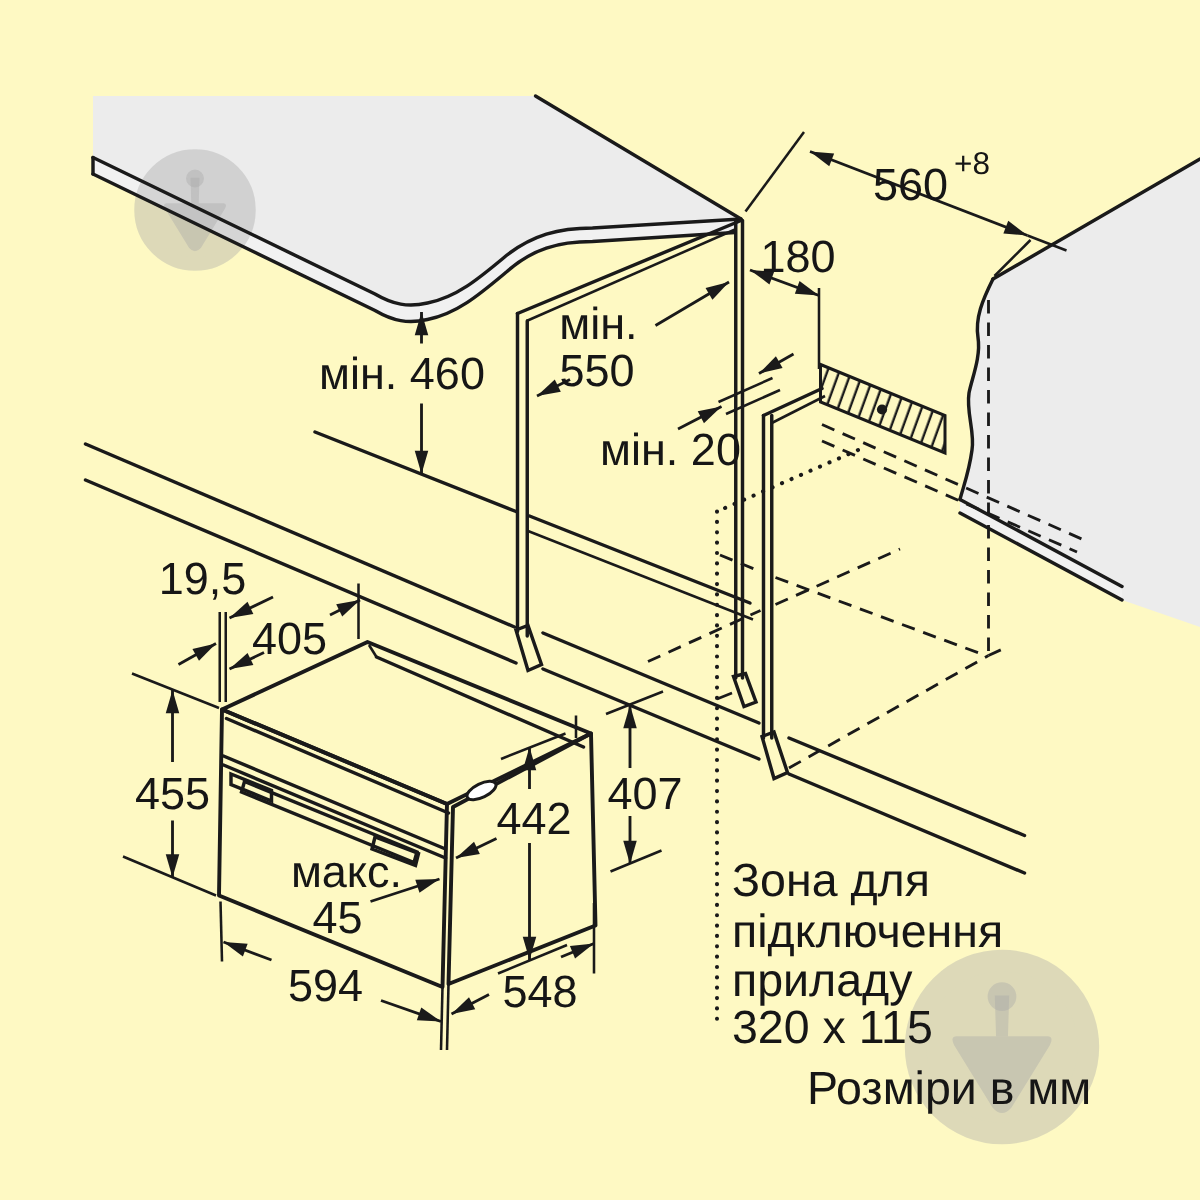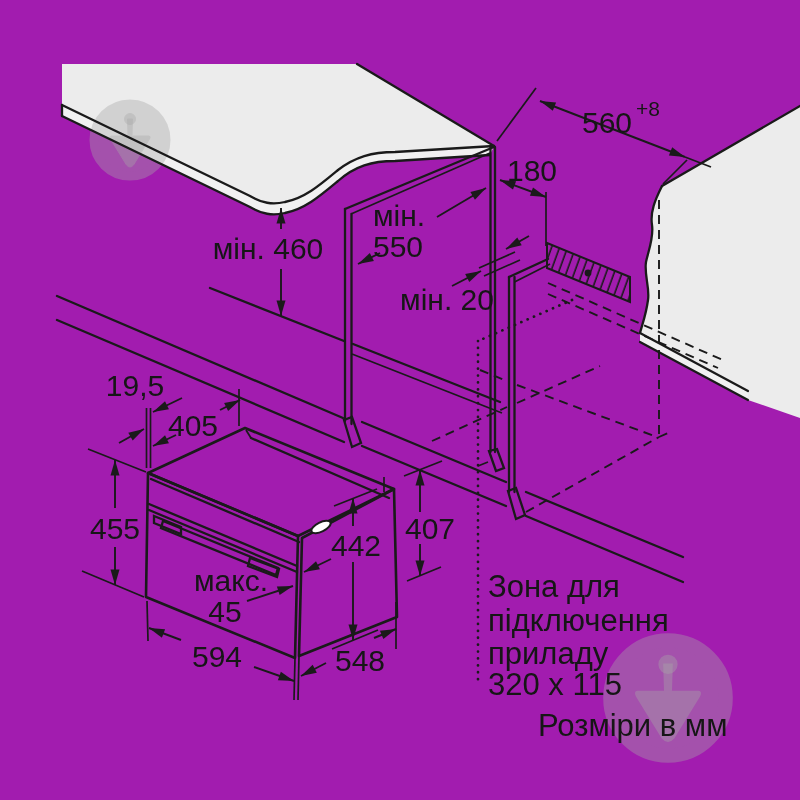--- a/index.html
+++ b/index.html
@@ -1,16 +1,16 @@
 <!DOCTYPE html>
 <html><head>
 <meta charset="utf-8">
 <style>
   html,body{margin:0;padding:0;background:#ffffff;}
-  .stage{width:800px;height:800px;position:relative;background:#a21caf;overflow:hidden;}
+  .stage{width:800px;height:800px;position:relative;background:#fef9c3;overflow:hidden;}
   svg text{font-family:"Liberation Sans","DejaVu Sans",sans-serif;fill:#161616;}
   .t30{font-size:30px;}
   .t31{font-size:31px;}
   .t21{font-size:21px;}
   .ln{stroke:#1a1a1a;stroke-width:2.3;fill:none;stroke-linecap:round;}
   .lnb{stroke:#1a1a1a;stroke-width:2.6;fill:none;stroke-linejoin:round;}
   .ext{stroke:#1a1a1a;stroke-width:1.7;fill:none;}
   .dim{stroke:#1a1a1a;stroke-width:1.9;fill:none;}
   .dash{stroke:#1a1a1a;stroke-width:1.9;fill:none;stroke-dasharray:9 6;}
   .dot{stroke:#1a1a1a;stroke-width:2.7;fill:none;stroke-dasharray:0.1 6.8;stroke-linecap:round;}

